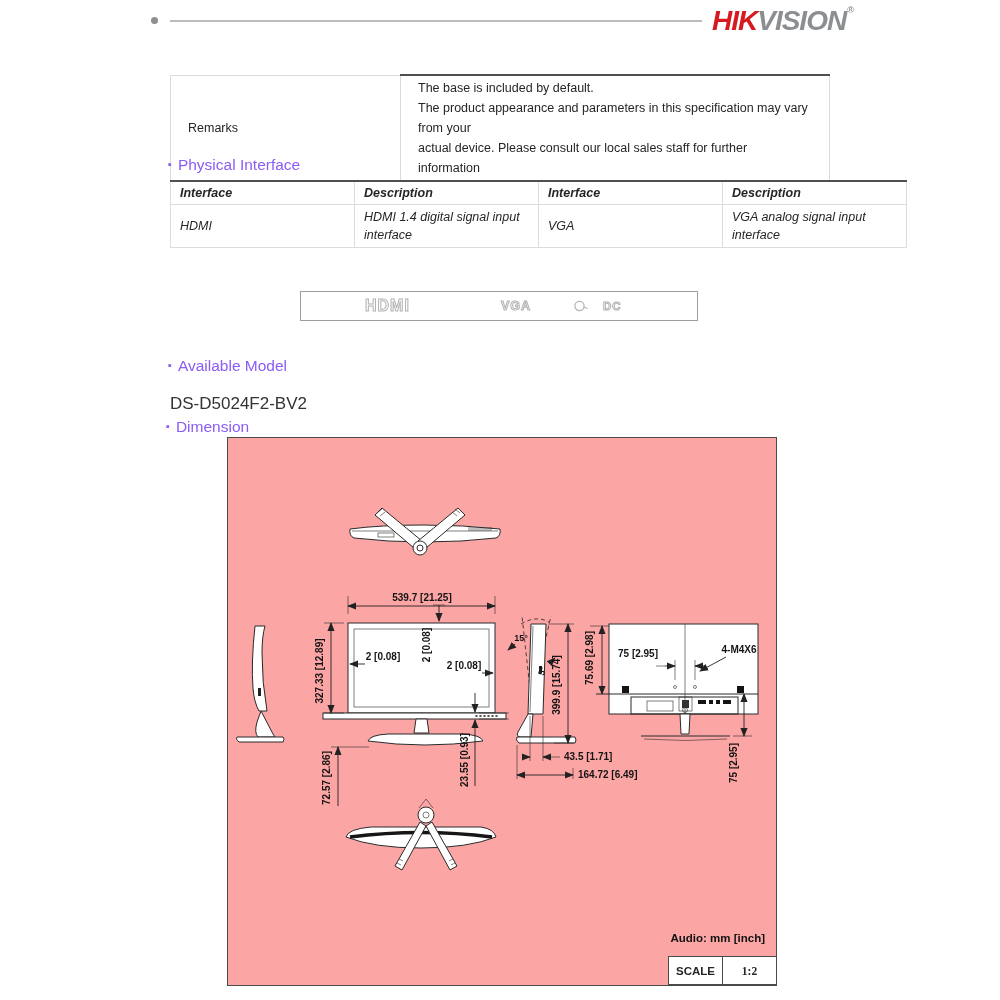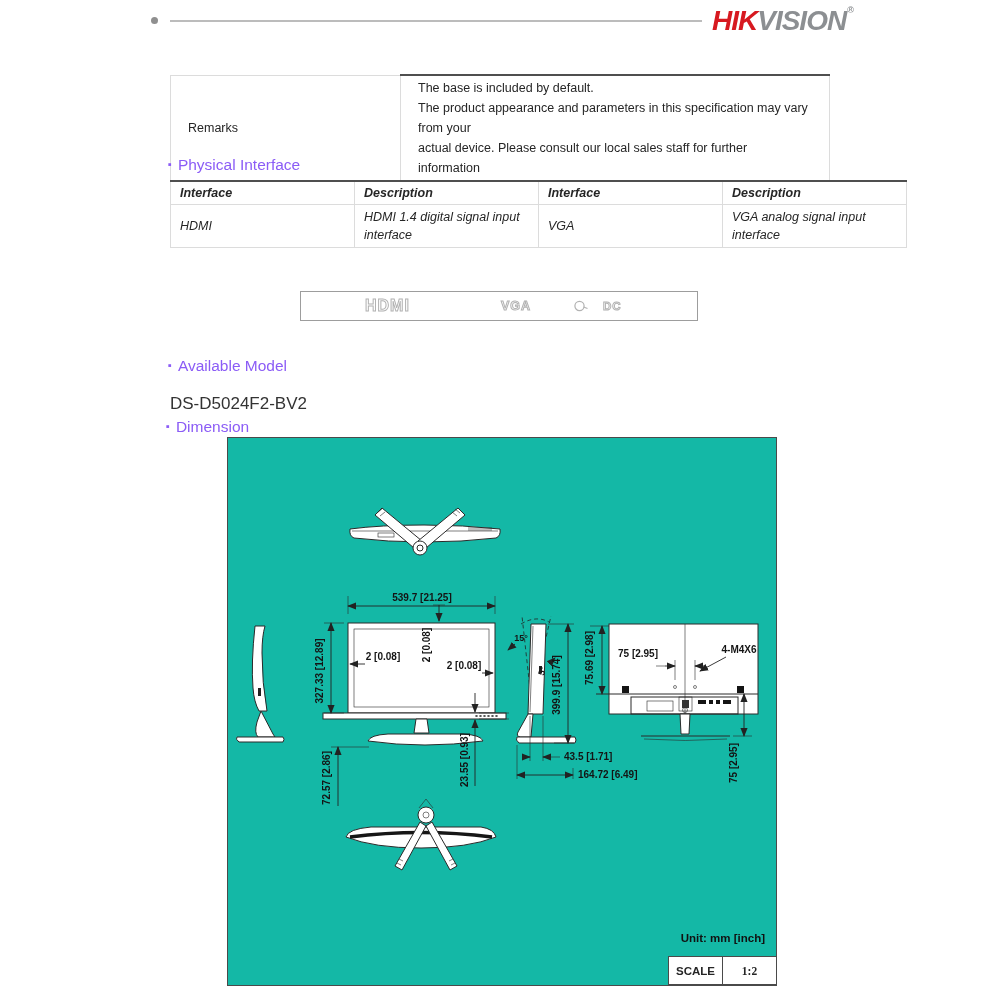--- a/index.html
+++ b/index.html
@@ -31,21 +31,21 @@
   .pi tbody td{height:38px;line-height:18px;}
   
   .ports{position:absolute;left:300px;top:291px;width:396px;height:28px;border:1.5px solid #9d9d9d;}
   .outl{position:absolute;top:50%;transform:translateY(-50%);font-weight:bold;color:#fff;
         -webkit-text-stroke:1px #b2b2b2;letter-spacing:1px;white-space:nowrap;}
   .p-hdmi{left:64px;font-size:16px;}
   .p-vga{left:200px;font-size:12.5px;}
   .p-dc{left:302px;font-size:11.5px;}
   .p-phone{position:absolute;left:272px;top:7px;}
   
-  .frame{position:absolute;left:227px;top:437px;width:548px;height:547px;border:1.5px solid #4a4a4a;background:#14b8a6;}
+  .frame{position:absolute;left:227px;top:437px;width:548px;height:547px;border:1.5px solid #4a4a4a;background:#fca5a5;}
   .frame svg{position:absolute;left:0;top:0;}
   svg text{font-family:"Liberation Sans",sans-serif;font-size:10px;font-weight:bold;fill:#141414;}
   svg text.small{font-size:9px;}
   .ln{stroke:#2a2a2a;stroke-width:1;fill:none;}
   .thin{stroke-width:0.6;}
   .wfill{fill:#fff;stroke:#2a2a2a;stroke-width:1;}
   .dim{stroke:#222;stroke-width:0.9;fill:none;}
   .dash{stroke-dasharray:4 3;stroke-width:0.8;}
   .unitnote{position:absolute;left:560px;top:932px;width:205px;text-align:right;
             font-weight:bold;font-size:11.5px;color:#111;}
@@ -260,19 +260,19 @@
         <circle class="ln thin" cx="198" cy="377" r="3" fill="#fff"></circle>
         <path class="wfill" d="M118,399 Q120,391 143,389 L253,389 Q266,391 268,399 Q240,410 193,410 Q146,410 118,399 Z"></path>
         <path d="M122,399 Q193,390 264,399" stroke="#161616" stroke-width="3.5" fill="none"></path>
         <path class="wfill" d="M192,384 L167,428 L174,432 L198,388 Z"></path>
         <path class="wfill" d="M204,384 L229,428 L222,432 L198,388 Z"></path>
         <path class="ln thin" d="M169,425 l4,2 M171,421 l4,2 M227,425 l-4,2 M225,421 l-4,2"></path>
       </g>
     </svg>
   </div>
 
-  <div class="unitnote">Unit: mm [inch]</div>
+  <div class="unitnote">Audio: mm [inch]</div>
   <div class="scalebox">
     <div class="c">SCALE</div>
     <div class="c">1:2</div>
   </div>
 
 </div>
 
 </body></html>

